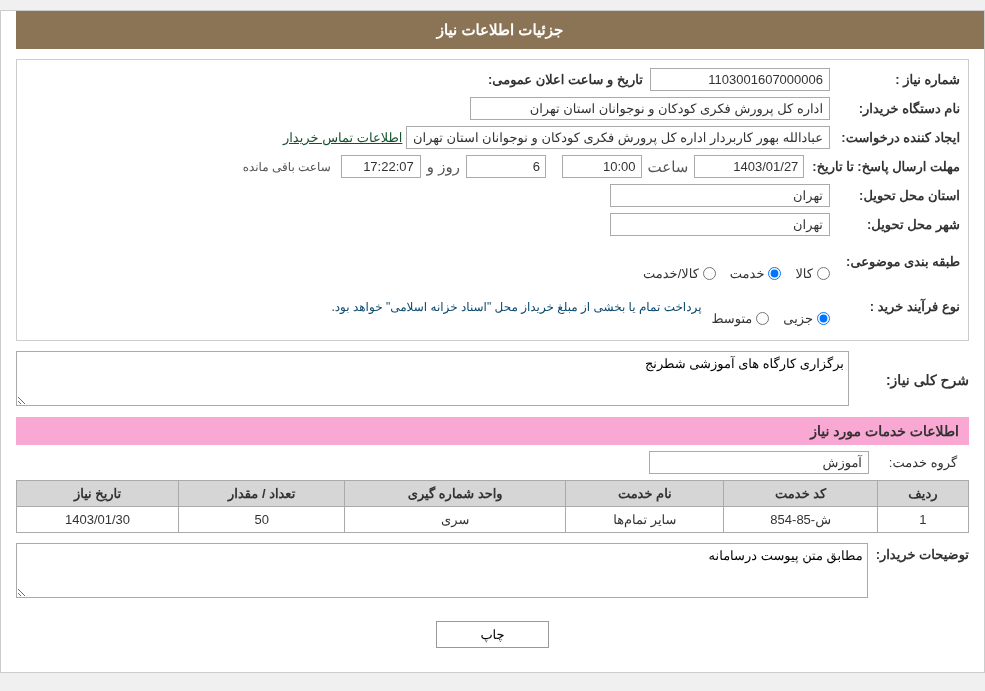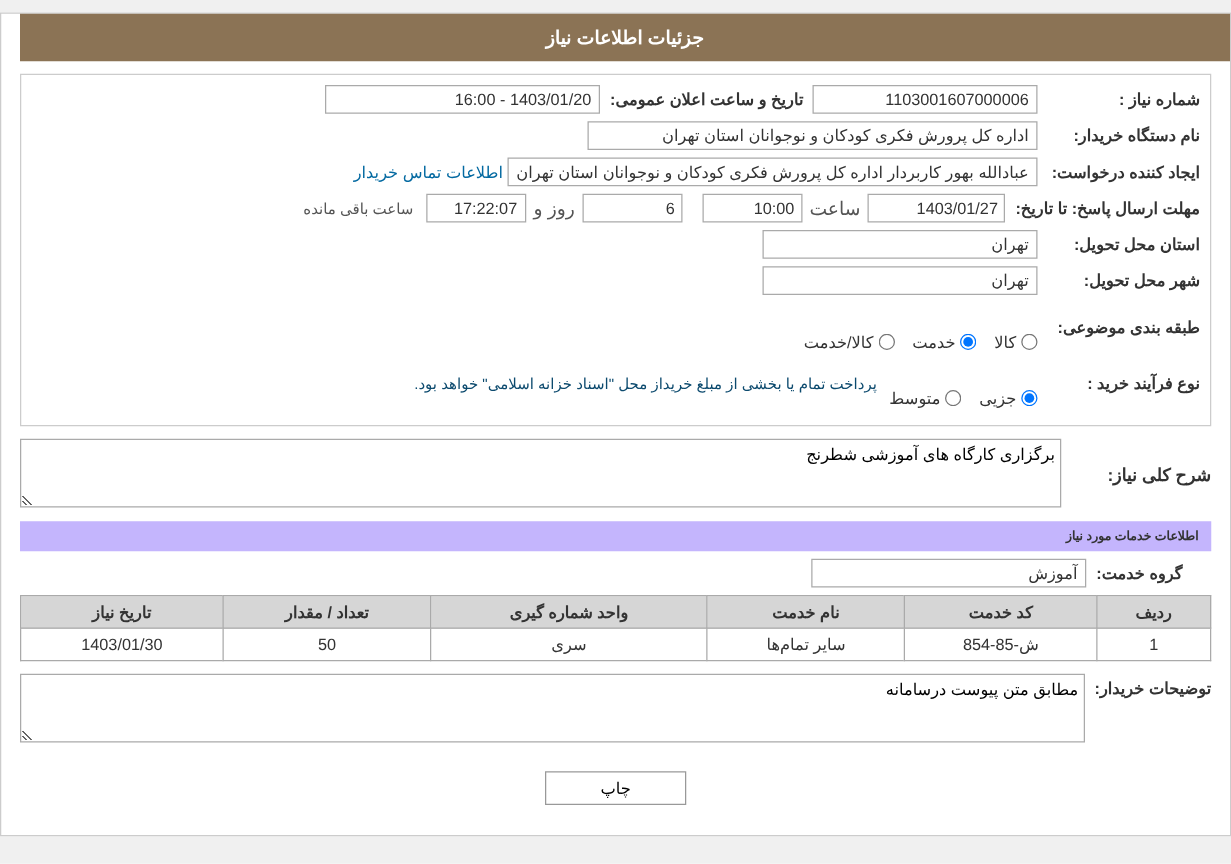--- a/index.html
+++ b/index.html
@@ -55,21 +55,22 @@
       min-height: 22px;
       display: inline-block;
     }
     .value-box-wide {
       min-width: 360px;
     }
     .value-box-medium {
       min-width: 220px;
     }
     .link-text {
-      color: #0369a1;
+      color: #14532d;
+      text-decoration: underline;
       cursor: pointer;
     }
     .inline-fields {
       display: flex;
       align-items: center;
       gap: 6px;
     }
     .small-label {
       font-size: 15px;
       color: #555;
@@ -104,24 +105,24 @@
       padding: 4px;
       resize: vertical;
       font-family: Tahoma, Arial, sans-serif;
       font-size: 13px;
       direction: rtl;
     }
     .info-section {
       margin-bottom: 10px;
     }
     .info-section-title {
-      background: #c4b5fd;
+      background: #f9a8d4;
       padding: 6px 10px;
       font-weight: bold;
-      font-size: 10px;
+      font-size: 14px;
       text-align: right;
       margin-bottom: 6px;
     }
     .table-container {
       margin-bottom: 10px;
     }
     table {
       width: 100%;
       border-collapse: collapse;
       font-size: 13px;
@@ -136,23 +137,23 @@
     }
     table tbody tr:nth-child(even) {
       background: #f9f9f9;
     }
     .group-service-row {
       display: flex;
       align-items: center;
       margin-bottom: 6px;
     }
     .group-label {
-      font-weight: bold;
+      font-weight: normal;
       min-width: 100px;
-      text-align: left;
+      text-align: center;
       padding-left: 8px;
     }
     .button-row {
       text-align: center;
       padding: 10px 0 14px 0;
       display: flex;
       justify-content: center;
       gap: 10px;
     }
     .btn {
@@ -217,21 +218,20 @@
 
   <div class="content">
 
     <div class="form-section">
 
       <div class="form-row">
         <span class="label">شماره نیاز :</span>
         <span class="value-box">1103001607000006</span>
         &nbsp;&nbsp;
         <span class="label" style="min-width:160px;">تاریخ و ساعت اعلان عمومی:</span>
-        <span class="value-box value-box-medium">1403/01/20 - 16:00</span>
       </div>
 
       <div class="form-row">
         <span class="label">نام دستگاه خریدار:</span>
         <span class="value-box value-box-wide">اداره کل پرورش فکری کودکان و نوجوانان استان تهران</span>
       </div>
 
       <div class="form-row">
         <span class="label">ایجاد کننده درخواست:</span>
         <span class="value-box" style="min-width:340px;">عبادالله بهور کاربردار اداره کل پرورش فکری کودکان و نوجوانان استان تهران</span>

